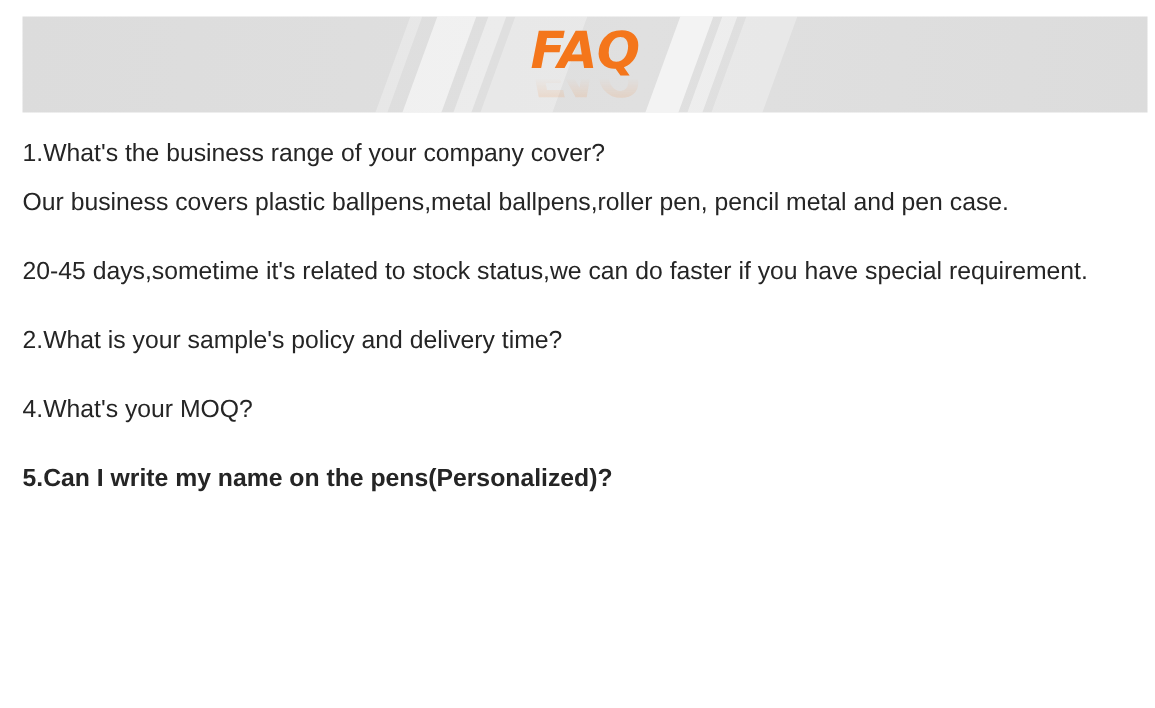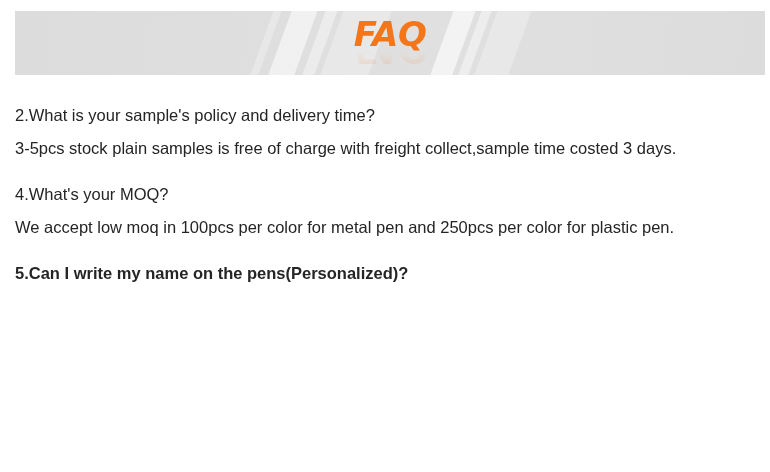--- a/index.html
+++ b/index.html
@@ -120,32 +120,35 @@
     <div class="stripe stripe-f"></div>
 
     <div class="faq-title-wrap">
       <div class="faq-title">FAQ</div>
       <div class="faq-reflection">FAQ</div>
     </div>
   </div>
 
   <div class="faq-body">
 
+    <div class="faq-block">
+      <div class="faq-q">1.What's the business range of your company cover?</div>
+      <div class="faq-a">Our business covers plastic ballpens,metal ballpens,roller pen, pencil metal and pen case.</div>
+    </div>
 
     <div class="faq-block">
+      <div class="faq-a">20-45 days,sometime it's related to stock status,we can do faster if you have special requirement.</div>
     </div>
 
     <div class="faq-block">
       <div class="faq-q">2.What is your sample's policy and delivery time?</div>
-      <div class="faq-a">3-5pcs stock plain samples is free of charge with freight collect,sample time costed 3 days.</div>
     </div>
 
     <div class="faq-block">
       <div class="faq-q">4.What's your MOQ?</div>
-      <div class="faq-a">We accept low moq in 100pcs per color for metal pen and 250pcs per color for plastic pen.</div>
     </div>
 
     <div class="faq-block">
       <div class="faq-q">5.Can I write my name on the pens(Personalized)?</div>
     </div>
 
   </div>
 </div>
 
 </body></html>

